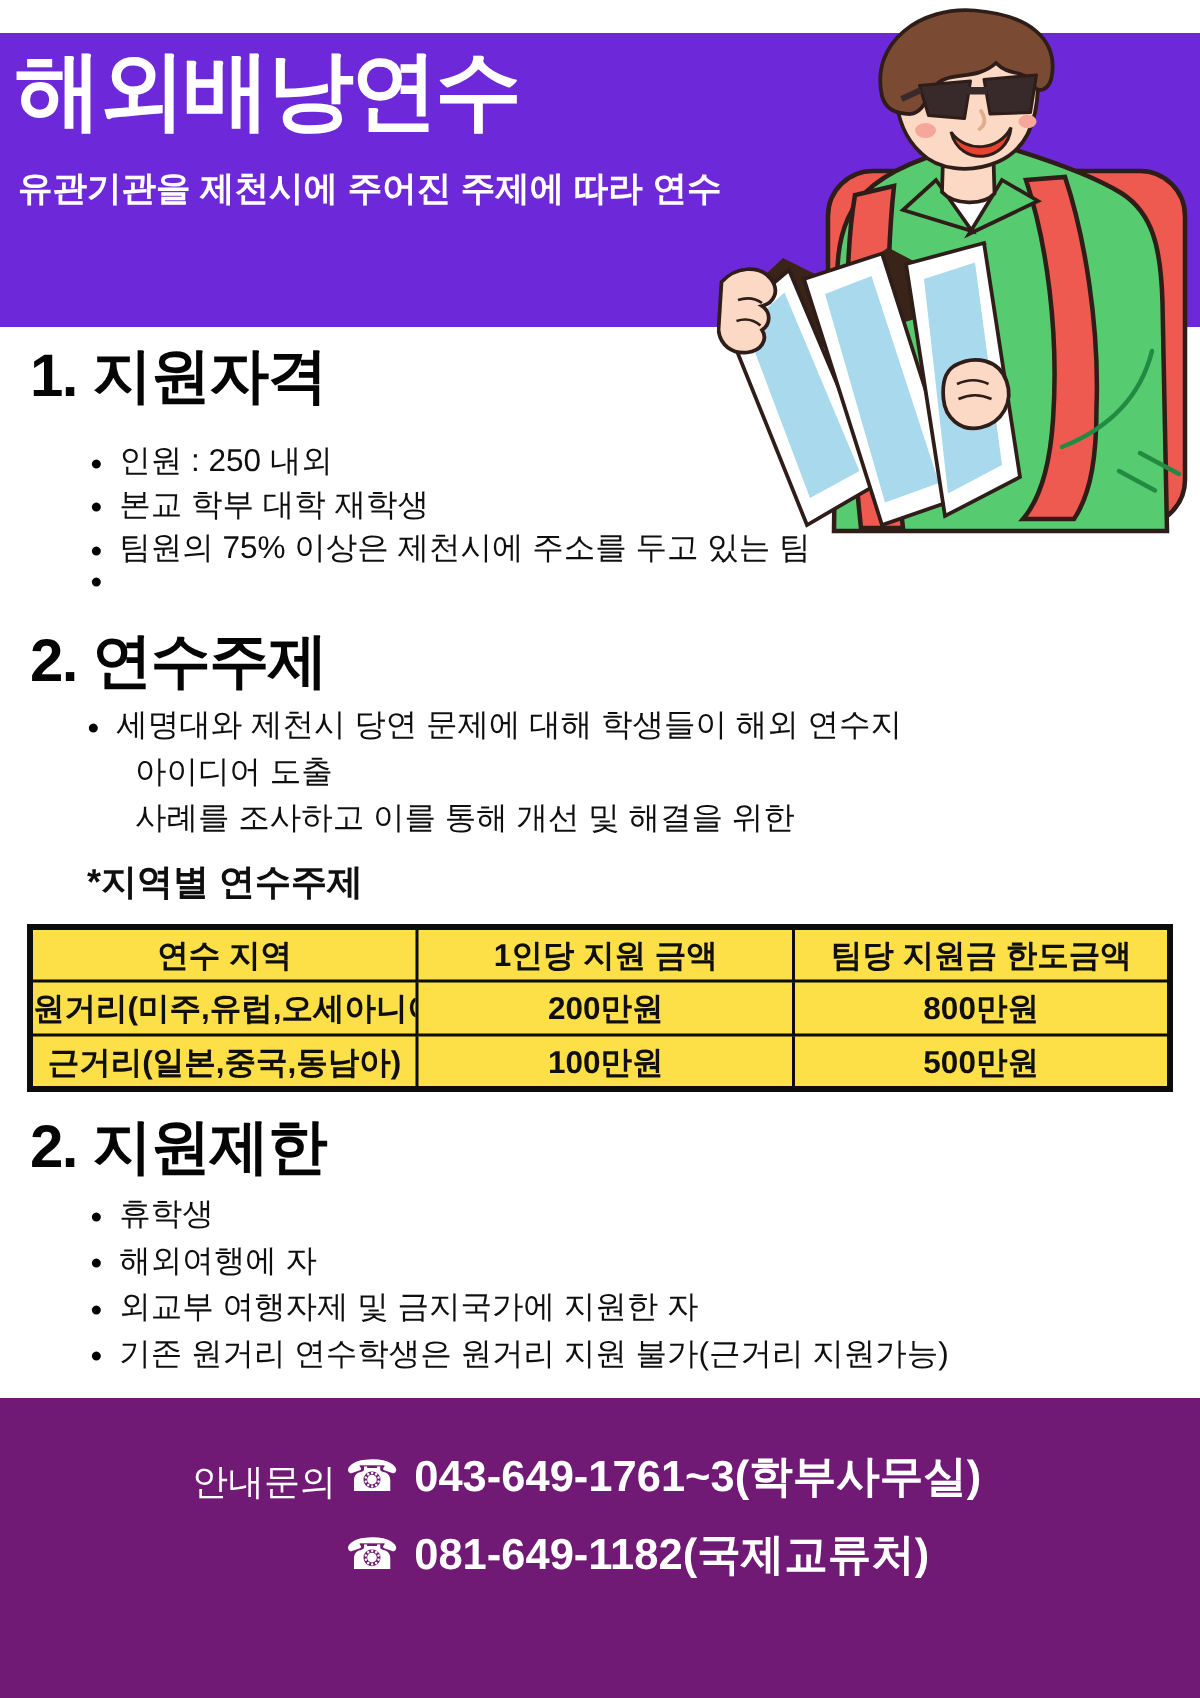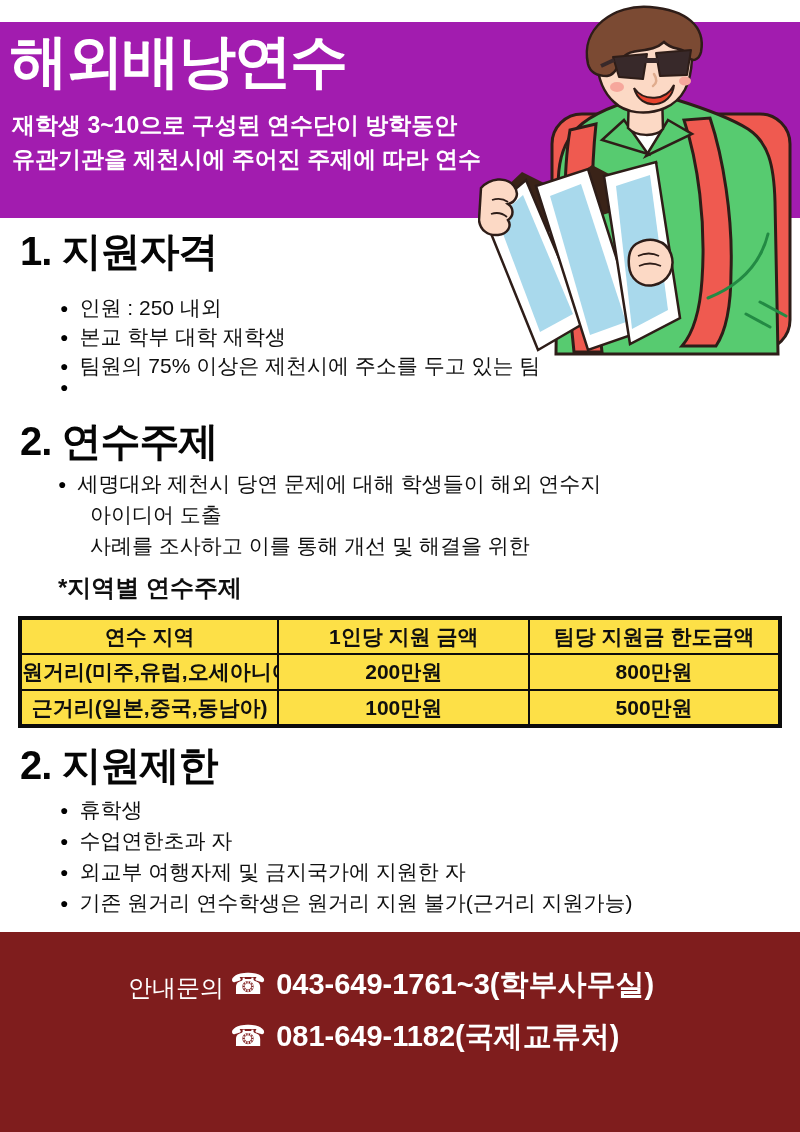--- a/index.html
+++ b/index.html
@@ -4,21 +4,21 @@
 <style>
   * { margin:0; padding:0; box-sizing:border-box; }
   html, body { width:800px; }
   body {
     height:1132px; position:relative; background:#ffffff;
     font-family:"Liberation Sans","DejaVu Sans",sans-serif;
     color:#0f0f0f; overflow:hidden;
   }
 
   
-  .banner { position:absolute; left:0; top:22px; width:800px; height:196px; background:#a21caf; z-index:1; }
+  .banner { position:absolute; left:0; top:22px; width:800px; height:196px; background:#6d28d9; z-index:1; }
   .banner-title {
     position:absolute; left:10px; top:6px;
     font-size:58px; font-weight:900; color:#ffffff;
     letter-spacing:-2px; line-height:66px; white-space:nowrap;
   }
   .banner-sub {
     position:absolute; left:12px; top:86px;
     font-size:23px; font-weight:600; color:#ffffff; line-height:34px; white-space:nowrap;
   }
 
@@ -58,33 +58,32 @@
   }
   .support th, .support td {
     border:2.5px solid #0c0c0c; text-align:center; vertical-align:middle;
     font-size:21px; height:36px; padding:0; overflow:hidden; white-space:nowrap;
   }
   .support th { font-weight:700; }
   .support td { font-weight:600; }
   .col-region { width:34%; } .col-per { width:33%; } .col-team { width:33%; }
 
   
-  .footer { position:absolute; left:0; top:932px; width:800px; height:200px; background:#7f1d1d; z-index:1; color:#fff; }
+  .footer { position:absolute; left:0; top:932px; width:800px; height:200px; background:#701a75; z-index:1; color:#fff; }
   .f-label { position:absolute; left:128px; top:40px; font-size:24px; font-weight:500; white-space:nowrap; }
   .f-phone1 { position:absolute; left:230px; top:33px; font-size:29px; font-weight:600; white-space:nowrap; }
   .f-phone2 { position:absolute; left:230px; top:85px; font-size:29px; font-weight:600; white-space:nowrap; }
   .f-phone1 .tel-icon, .f-phone2 .tel-icon { margin-right:10px; }
 </style>
 </head>
 <body>
 
 <div class="banner">
   <div class="banner-title">해외배낭연수</div>
   <div class="banner-sub">
-    <div>재학생 3~10으로 구성된 연수단이 방학동안</div>
     <div>유관기관을 제천시에 주어진 주제에 따라 연수</div>
   </div>
 </div>
 
 <svg class="illu" viewBox="0 0 320 356" role="img">
 
   <rect x="74" y="112" width="238" height="236" rx="30" fill="#ef5a50" stroke="#2e1d18" stroke-width="3"></rect>
 
   <path d="M163,96 C132,104 106,116 94,132 C84,146 80,162 80,186 L78,352 L300,352 L297,200 C296,162 290,140 270,127 C248,113 212,102 196,97 Z" fill="#57cb70" stroke="#2e1d18" stroke-width="3"></path>
 
@@ -196,21 +195,21 @@
 </table>
 
 <div class="section-h h-restrict">2. 지원제한</div>
 <ul class="bullets bul-restrict">
   <li>
       <span class="dot">●</span>
       <span>휴학생</span>
     </li>
   <li>
       <span class="dot">●</span>
-      <span>수업연한초과 자</span>
+      <span>해외여행에 자</span>
     </li>
   <li>
       <span class="dot">●</span>
       <span>외교부 여행자제 및 금지국가에 지원한 자</span>
     </li>
   <li>
       <span class="dot">●</span>
       <span>기존 원거리 연수학생은 원거리 지원 불가(근거리 지원가능)</span>
     </li>
 </ul>

